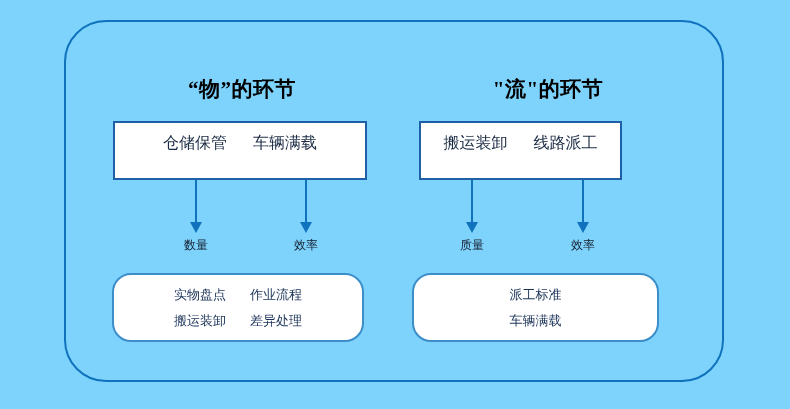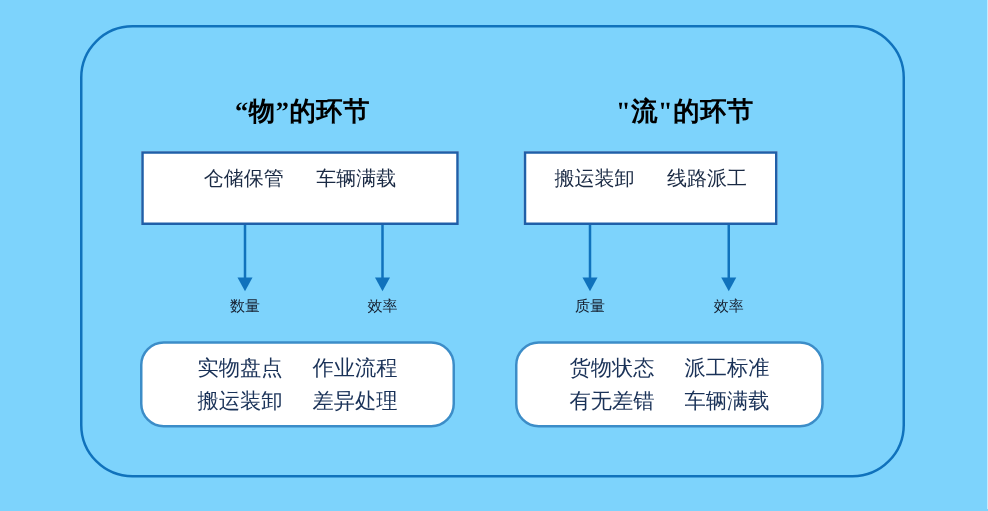--- a/index.html
+++ b/index.html
@@ -132,21 +132,21 @@
     inset: 0;
     display: flex;
     justify-content: center;
     align-items: center;
     gap: 24px;
   }
   .round-col {
     display: flex;
     flex-direction: column;
     justify-content: center;
-    font-size: 17px;
+    font-size: 13px;
     color: #1a3258;
     line-height: 26px;
     white-space: nowrap;
     text-align: center;
   }
 </style>
 </head>
 <body>
 
 <div id="canvas">
@@ -209,24 +209,20 @@
       <div class="stem"></div>
       <div class="head"></div>
     </div>
 
     <div class="mid-label" style="left:24px;">质量</div>
     <div class="mid-label" style="left:135px;">效率</div>
 
     <div class="round-box">
       <div class="round-grid">
         <div class="round-col">
-          <div>货物状态</div>
-          <div>有无差错</div>
-        </div>
-        <div class="round-col">
           <div>派工标准</div>
           <div>车辆满载</div>
         </div>
       </div>
     </div>
   </div>
 
 </div>
 
 </body></html>

